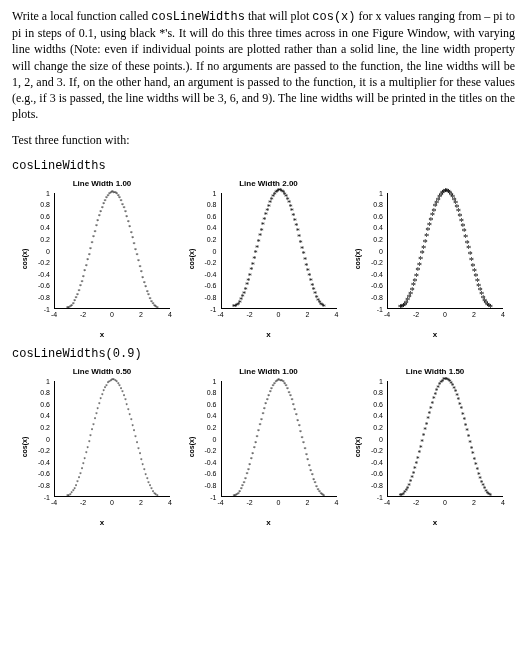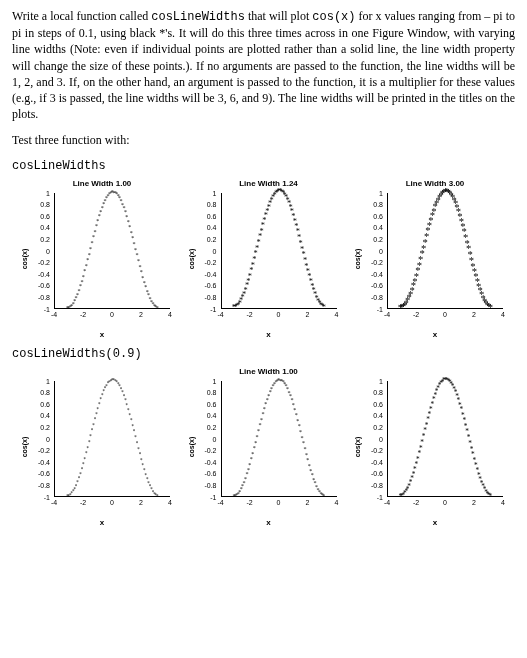--- a/index.html
+++ b/index.html
@@ -109,21 +109,21 @@
       <div class="ytick" style="top: 37.2px;">0.6</div>
       <div class="ytick" style="top: 25.6px;">0.8</div>
       <div class="ytick" style="top: 14px;">1</div>
       <div class="xtick" style="left: 32px;">-4</div>
       <div class="xtick" style="left: 61px;">-2</div>
       <div class="xtick" style="left: 90px;">0</div>
       <div class="xtick" style="left: 119px;">2</div>
       <div class="xtick" style="left: 148px;">4</div>
     </div>
   <div class="subplot">
-    <div class="title">Line Width 1.24</div>
+    <div class="title">Line Width 2.00</div>
     <div class="plotarea">
         <div class="dot" style="font-size: 8.4px; width: 8.4px; height: 8.4px; left: 8.24691px; top: 111.8px;">*</div>
         <div class="dot" style="font-size: 8.4px; width: 8.4px; height: 8.4px; left: 9.69691px; top: 111.51px;">*</div>
         <div class="dot" style="font-size: 8.4px; width: 8.4px; height: 8.4px; left: 11.1469px; top: 110.644px;">*</div>
         <div class="dot" style="font-size: 8.4px; width: 8.4px; height: 8.4px; left: 12.5969px; top: 109.21px;">*</div>
         <div class="dot" style="font-size: 8.4px; width: 8.4px; height: 8.4px; left: 14.0469px; top: 107.222px;">*</div>
         <div class="dot" style="font-size: 8.4px; width: 8.4px; height: 8.4px; left: 15.4969px; top: 104.7px;">*</div>
         <div class="dot" style="font-size: 8.4px; width: 8.4px; height: 8.4px; left: 16.9469px; top: 101.669px;">*</div>
         <div class="dot" style="font-size: 8.4px; width: 8.4px; height: 8.4px; left: 18.3969px; top: 98.1608px;">*</div>
         <div class="dot" style="font-size: 8.4px; width: 8.4px; height: 8.4px; left: 19.8469px; top: 94.209px;">*</div>
@@ -195,21 +195,20 @@
       <div class="ytick" style="top: 37.2px;">0.6</div>
       <div class="ytick" style="top: 25.6px;">0.8</div>
       <div class="ytick" style="top: 14px;">1</div>
       <div class="xtick" style="left: 32px;">-4</div>
       <div class="xtick" style="left: 61px;">-2</div>
       <div class="xtick" style="left: 90px;">0</div>
       <div class="xtick" style="left: 119px;">2</div>
       <div class="xtick" style="left: 148px;">4</div>
     </div>
   <div class="subplot">
-    <div class="title">Line Width 3.00</div>
     <div class="plotarea">
         <div class="dot" style="font-size: 10.6px; width: 10.6px; height: 10.6px; left: 7.14691px; top: 110.7px;">*</div>
         <div class="dot" style="font-size: 10.6px; width: 10.6px; height: 10.6px; left: 8.59691px; top: 110.41px;">*</div>
         <div class="dot" style="font-size: 10.6px; width: 10.6px; height: 10.6px; left: 10.0469px; top: 109.544px;">*</div>
         <div class="dot" style="font-size: 10.6px; width: 10.6px; height: 10.6px; left: 11.4969px; top: 108.11px;">*</div>
         <div class="dot" style="font-size: 10.6px; width: 10.6px; height: 10.6px; left: 12.9469px; top: 106.122px;">*</div>
         <div class="dot" style="font-size: 10.6px; width: 10.6px; height: 10.6px; left: 14.3969px; top: 103.6px;">*</div>
         <div class="dot" style="font-size: 10.6px; width: 10.6px; height: 10.6px; left: 15.8469px; top: 100.569px;">*</div>
         <div class="dot" style="font-size: 10.6px; width: 10.6px; height: 10.6px; left: 17.2969px; top: 97.0608px;">*</div>
         <div class="dot" style="font-size: 10.6px; width: 10.6px; height: 10.6px; left: 18.7469px; top: 93.109px;">*</div>
@@ -286,20 +285,21 @@
       <div class="xtick" style="left: 90px;">0</div>
       <div class="xtick" style="left: 119px;">2</div>
       <div class="xtick" style="left: 148px;">4</div>
     </div>
 </div>
 
 <div class="call-line">cosLineWidths(0.9)</div>
 
 <div class="figrow">
   <div class="subplot">
+    <div class="title">Line Width 0.50</div>
     <div class="plotarea">
         <div class="dot" style="font-size: 5.1px; width: 5.1px; height: 5.1px; left: 9.89691px; top: 113.45px;">*</div>
         <div class="dot" style="font-size: 5.1px; width: 5.1px; height: 5.1px; left: 11.3469px; top: 113.16px;">*</div>
         <div class="dot" style="font-size: 5.1px; width: 5.1px; height: 5.1px; left: 12.7969px; top: 112.294px;">*</div>
         <div class="dot" style="font-size: 5.1px; width: 5.1px; height: 5.1px; left: 14.2469px; top: 110.86px;">*</div>
         <div class="dot" style="font-size: 5.1px; width: 5.1px; height: 5.1px; left: 15.6969px; top: 108.872px;">*</div>
         <div class="dot" style="font-size: 5.1px; width: 5.1px; height: 5.1px; left: 17.1469px; top: 106.35px;">*</div>
         <div class="dot" style="font-size: 5.1px; width: 5.1px; height: 5.1px; left: 18.5969px; top: 103.319px;">*</div>
         <div class="dot" style="font-size: 5.1px; width: 5.1px; height: 5.1px; left: 20.0469px; top: 99.8108px;">*</div>
         <div class="dot" style="font-size: 5.1px; width: 5.1px; height: 5.1px; left: 21.4969px; top: 95.859px;">*</div>
@@ -457,20 +457,21 @@
       <div class="ytick" style="top: 37.2px;">0.6</div>
       <div class="ytick" style="top: 25.6px;">0.8</div>
       <div class="ytick" style="top: 14px;">1</div>
       <div class="xtick" style="left: 32px;">-4</div>
       <div class="xtick" style="left: 61px;">-2</div>
       <div class="xtick" style="left: 90px;">0</div>
       <div class="xtick" style="left: 119px;">2</div>
       <div class="xtick" style="left: 148px;">4</div>
     </div>
   <div class="subplot">
+    <div class="title">Line Width 1.50</div>
     <div class="plotarea">
         <div class="dot" style="font-size: 7.3px; width: 7.3px; height: 7.3px; left: 8.79691px; top: 112.35px;">*</div>
         <div class="dot" style="font-size: 7.3px; width: 7.3px; height: 7.3px; left: 10.2469px; top: 112.06px;">*</div>
         <div class="dot" style="font-size: 7.3px; width: 7.3px; height: 7.3px; left: 11.6969px; top: 111.194px;">*</div>
         <div class="dot" style="font-size: 7.3px; width: 7.3px; height: 7.3px; left: 13.1469px; top: 109.76px;">*</div>
         <div class="dot" style="font-size: 7.3px; width: 7.3px; height: 7.3px; left: 14.5969px; top: 107.772px;">*</div>
         <div class="dot" style="font-size: 7.3px; width: 7.3px; height: 7.3px; left: 16.0469px; top: 105.25px;">*</div>
         <div class="dot" style="font-size: 7.3px; width: 7.3px; height: 7.3px; left: 17.4969px; top: 102.219px;">*</div>
         <div class="dot" style="font-size: 7.3px; width: 7.3px; height: 7.3px; left: 18.9469px; top: 98.7108px;">*</div>
         <div class="dot" style="font-size: 7.3px; width: 7.3px; height: 7.3px; left: 20.3969px; top: 94.759px;">*</div>

